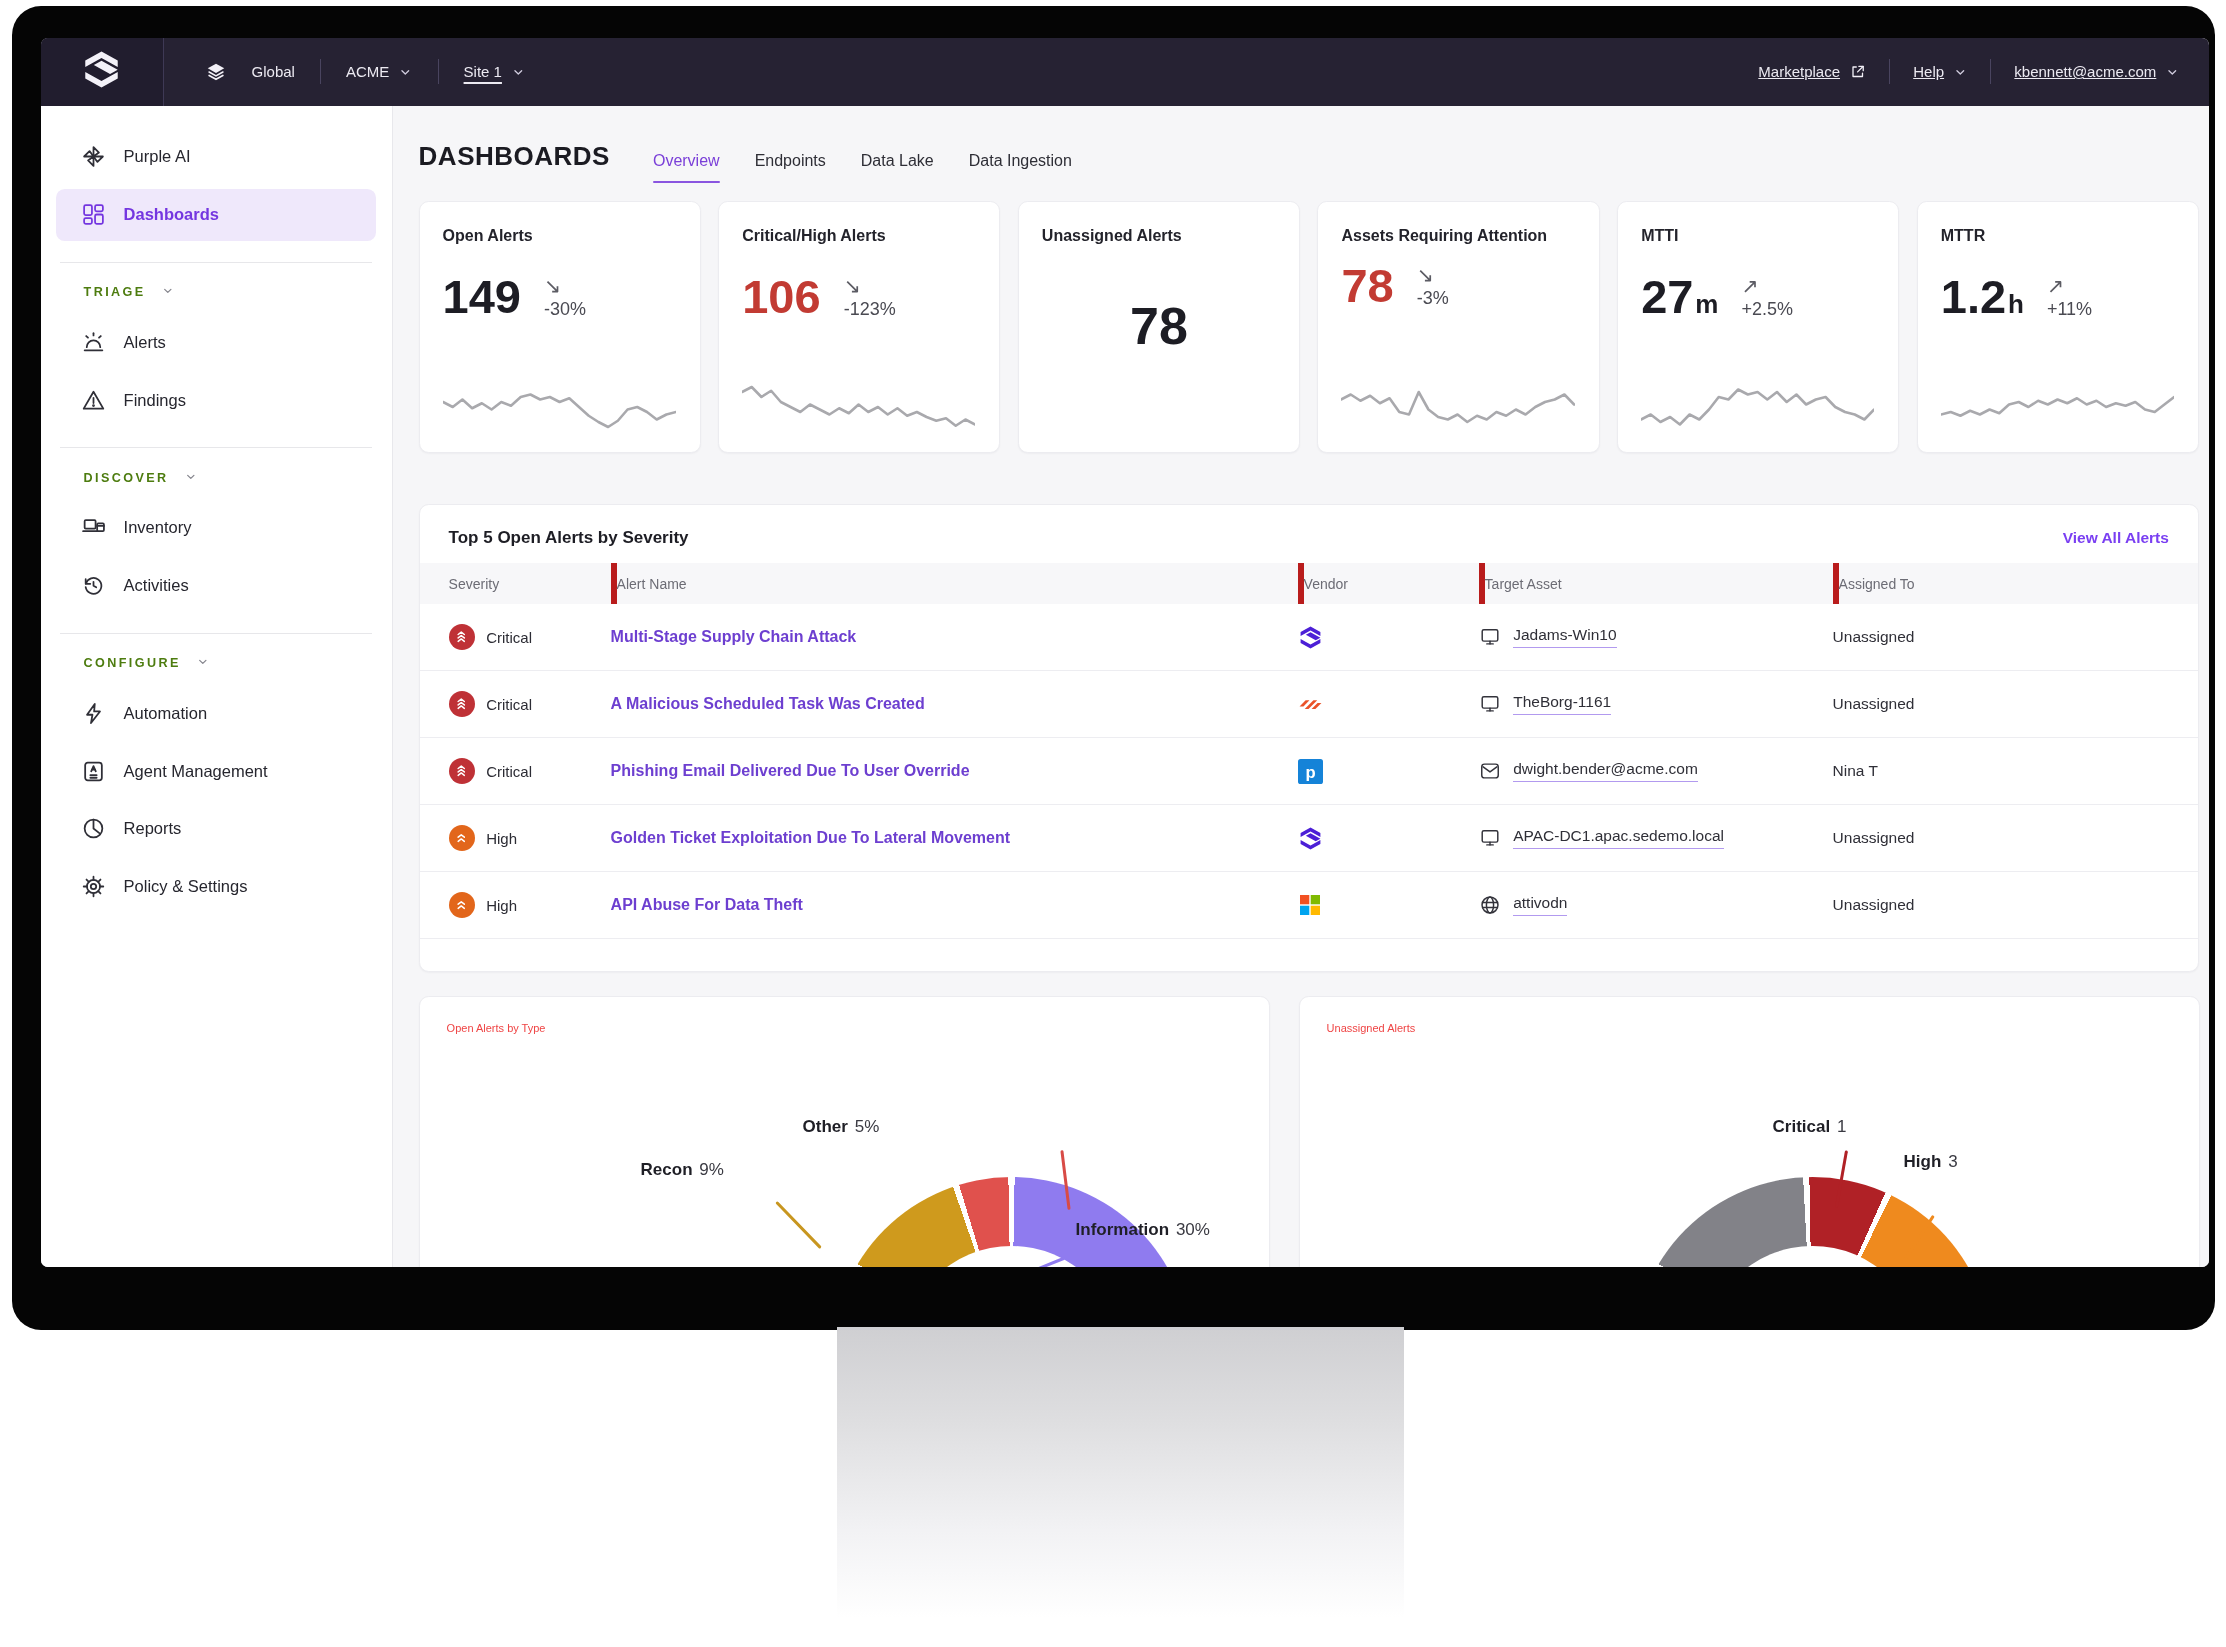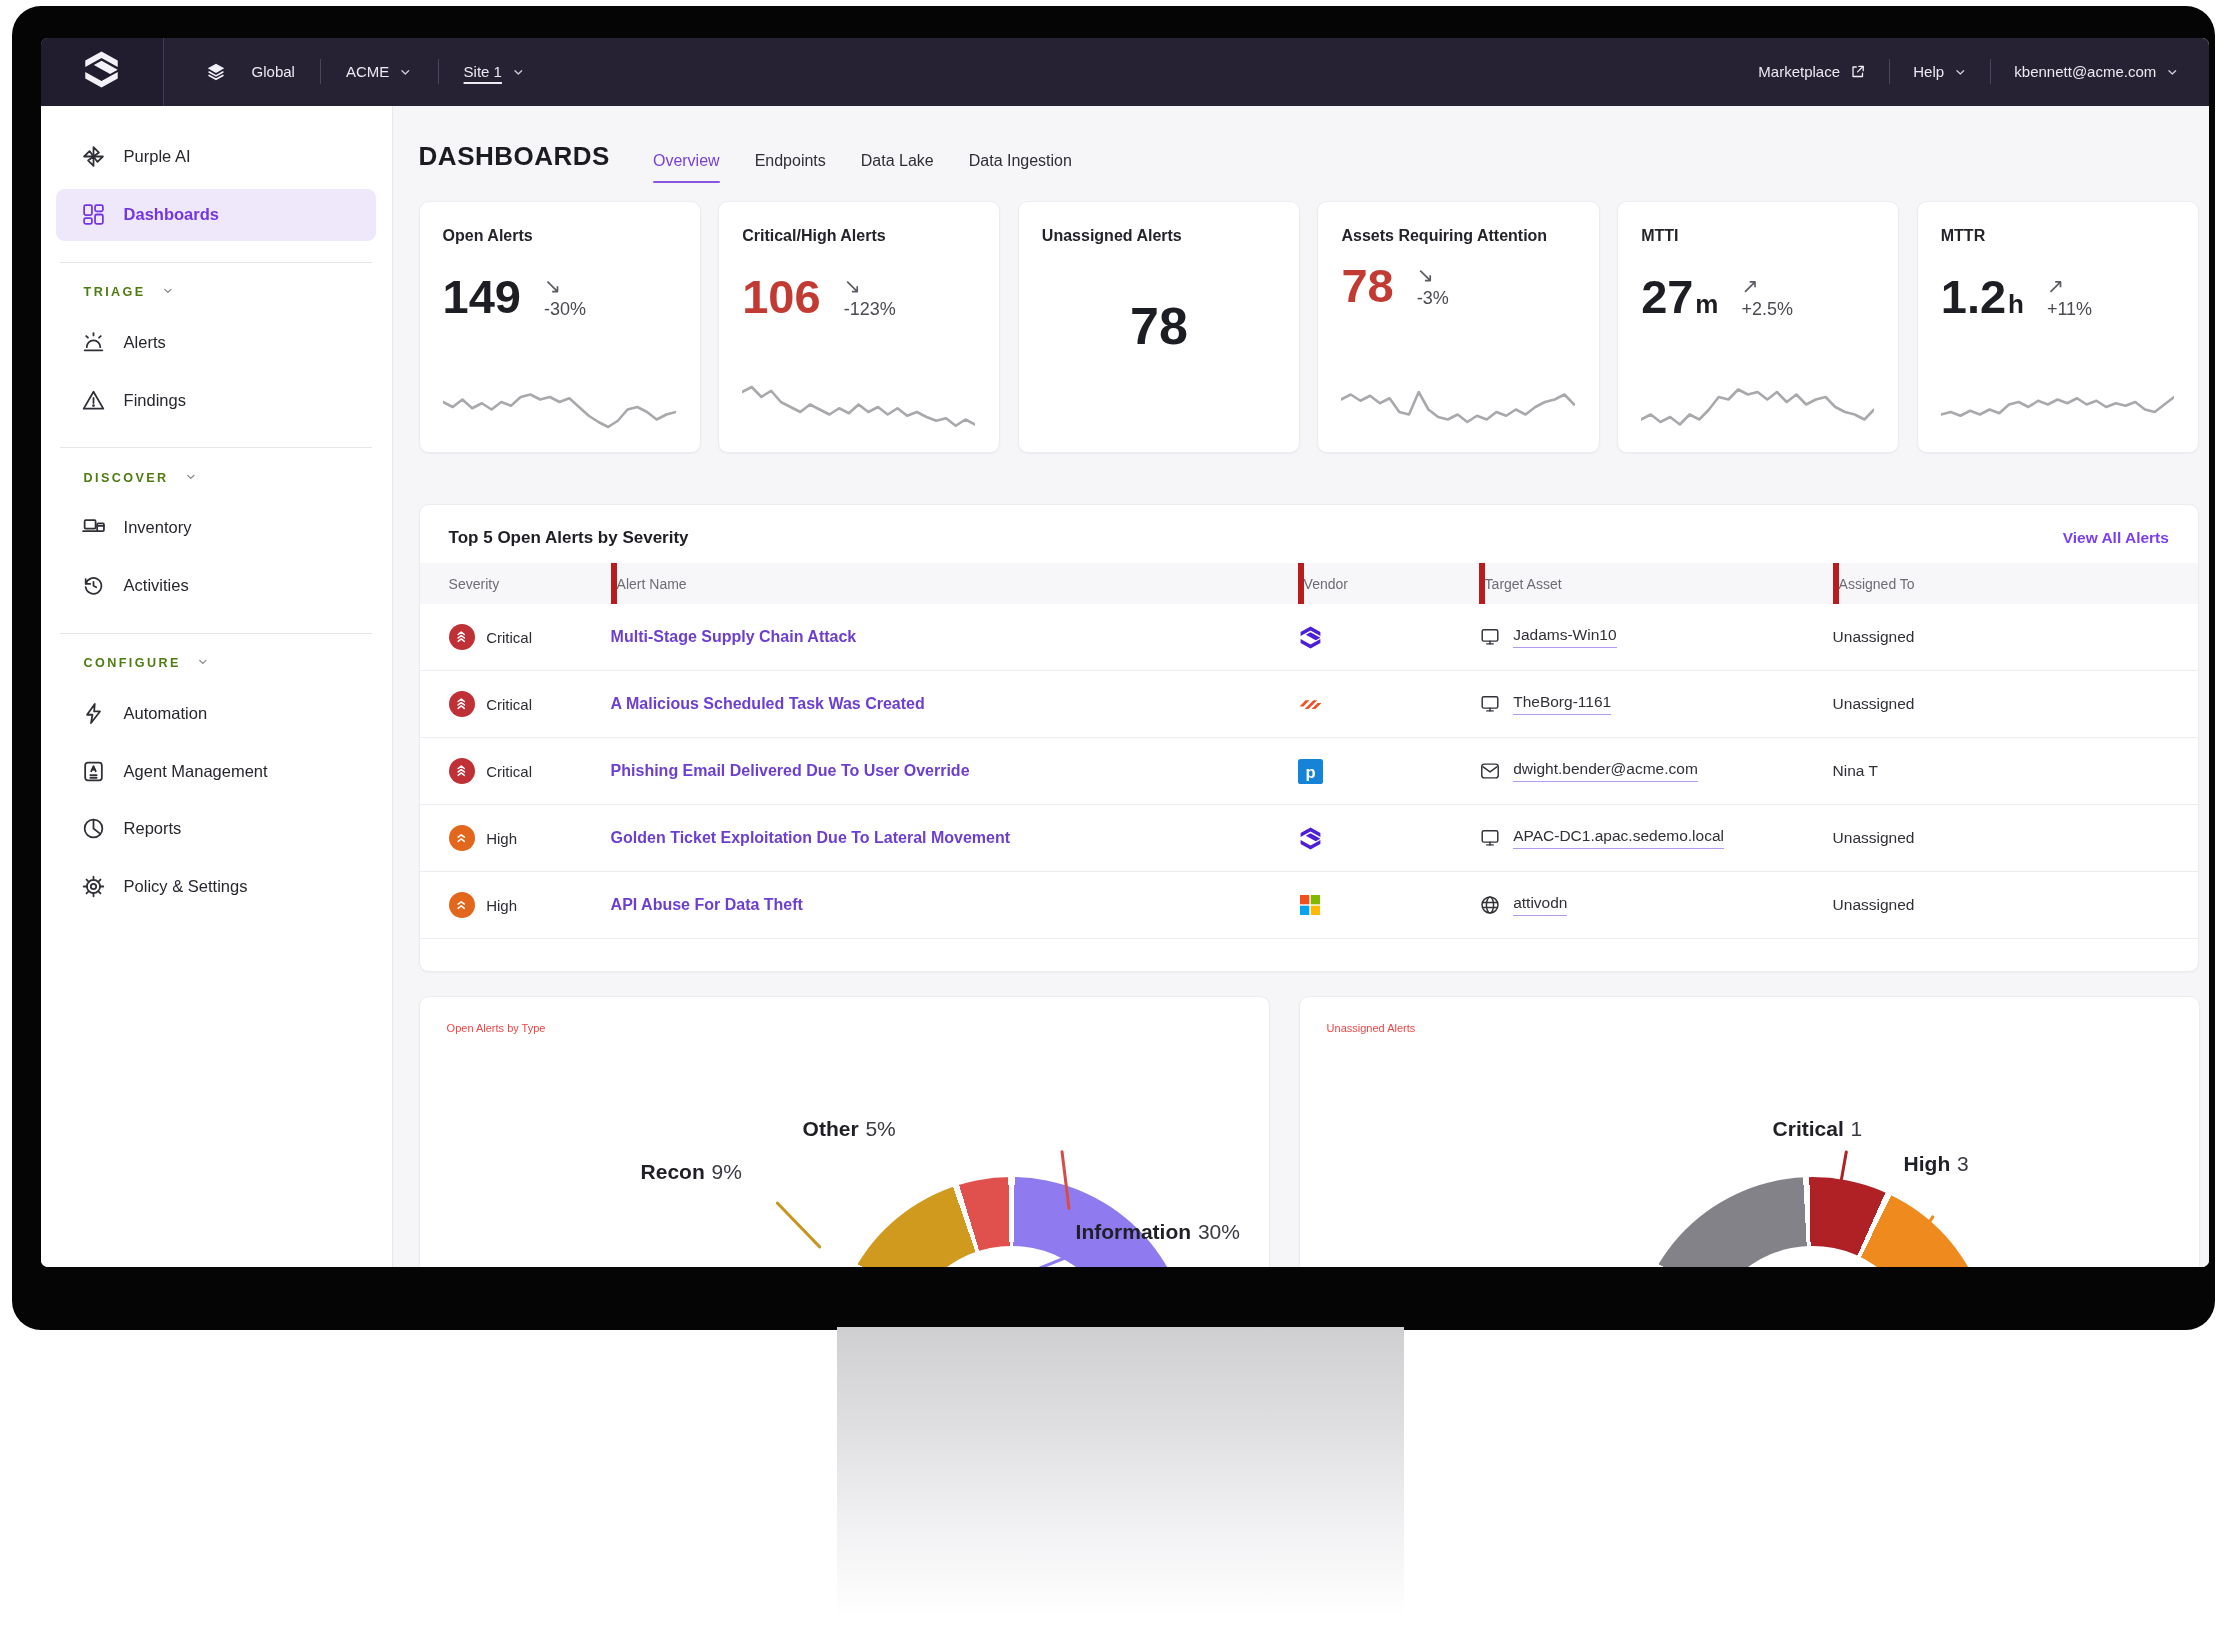--- a/index.html
+++ b/index.html
@@ -10,21 +10,21 @@
   .bezel { position:absolute; left:11.6px; top:5.8px; width:2203px; height:1324px; background:#050505; border-radius:29px; }
   .stand { position:absolute; left:837px; top:1327px; width:567px; height:291px;
            background:linear-gradient(180deg,#cfcfd2 0%,#dddddf 30%,#f2f2f4 70%,#ffffff 100%); }
   .screen { position:absolute; left:29px; top:32px; width:2168px; height:1229px; background:#ffffff;
             border-radius:7px; overflow:hidden; display:flex; flex-direction:column; }
 
   
   .navbar { height:68px; background:#262233; display:flex; align-items:center; color:#eceaf2; flex:0 0 auto; }
   .nav-logo { width:123px; height:100%; background:#211d2e; border-right:1px solid #3e3955; display:flex; align-items:center; justify-content:center; }
   .nav-left { display:flex; align-items:center; gap:25px; margin-left:41px; font-size:15px; }
-  .nav-right { display:flex; align-items:center; gap:23px; margin-left:auto; margin-right:29px; font-size:15px; }
+  .nav-right { display:flex; align-items:center; gap:23px; margin-left:auto; margin-right:29px; font-size:15px;text-decoration:underline; }
   .nav-sep { width:1px; height:25px; background:#49445f; }
   .nav-item { display:flex; align-items:center; gap:8.7px; cursor:pointer; }
   .nav-underline { text-decoration:underline; text-underline-offset:4.9px; text-decoration-thickness:1.5px; }
   .wicon { color:#f2f0f7; display:inline-flex; }
 
   
   .app-body { display:flex; flex:1 1 auto; min-height:0; }
   .sidebar { width:352px; background:#ffffff; border-right:1px solid #e8e8ec; padding-top:25px; flex:0 0 auto; }
   .side-item { display:flex; align-items:center; gap:17.5px; height:52px; margin:0 15.5px 5.8px 15.5px; padding-left:25px;
                border-radius:8.7px; font-size:16.5px; color:#26262e; cursor:pointer; }
@@ -80,21 +80,21 @@
   .cell-asset { display:flex; align-items:center; gap:12.6px; }
   .asset-link { border-bottom:1.9px solid #b29aef; padding-bottom:2.9px; cursor:pointer; }
   .aicon { display:inline-flex; color:#33333b; }
 
   
   .charts-row { display:grid; grid-template-columns:851px 901px; gap:29px; margin-top:24px; }
   .chart-card { position:relative; height:408px; overflow:hidden; }
   .chart-title { font-size:11px; font-weight:normal; color:#ef4444; padding:25px 0 0 27px; }
   .donut { position:absolute; width:359px; height:359px; border-radius:50%; }
   .donut-hole { position:absolute; width:219px; height:219px; border-radius:50%; background:#fff; }
-  .callout { position:absolute; font-size:21px; white-space:nowrap; }
+  .callout { position:absolute; font-size:17px; white-space:nowrap; }
   .c-name { font-weight:bold; color:#1f1f26; }
   .c-val { color:#3a3a42; margin-left:6.8px; }
   .lead { position:absolute; width:2.9px; border-radius:1.9px; }
 </style>
 </head>
 <body>
 
 <div class="page">
   <div class="bezel">
     <div class="screen">

